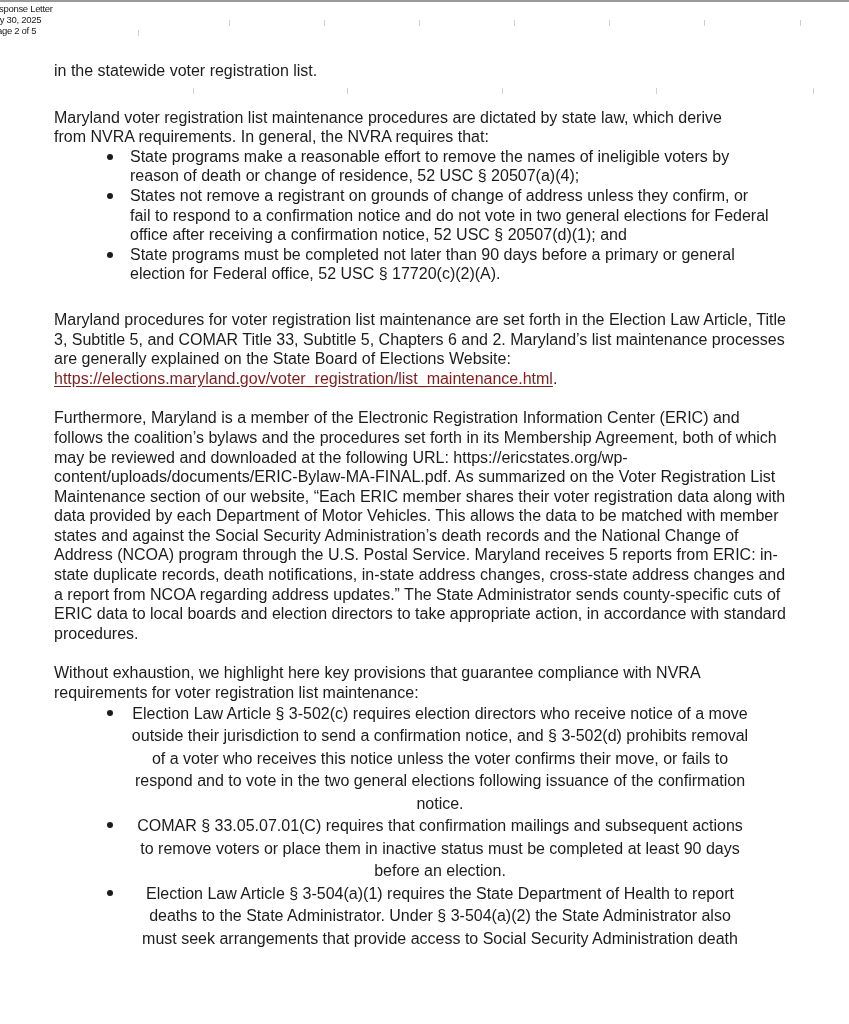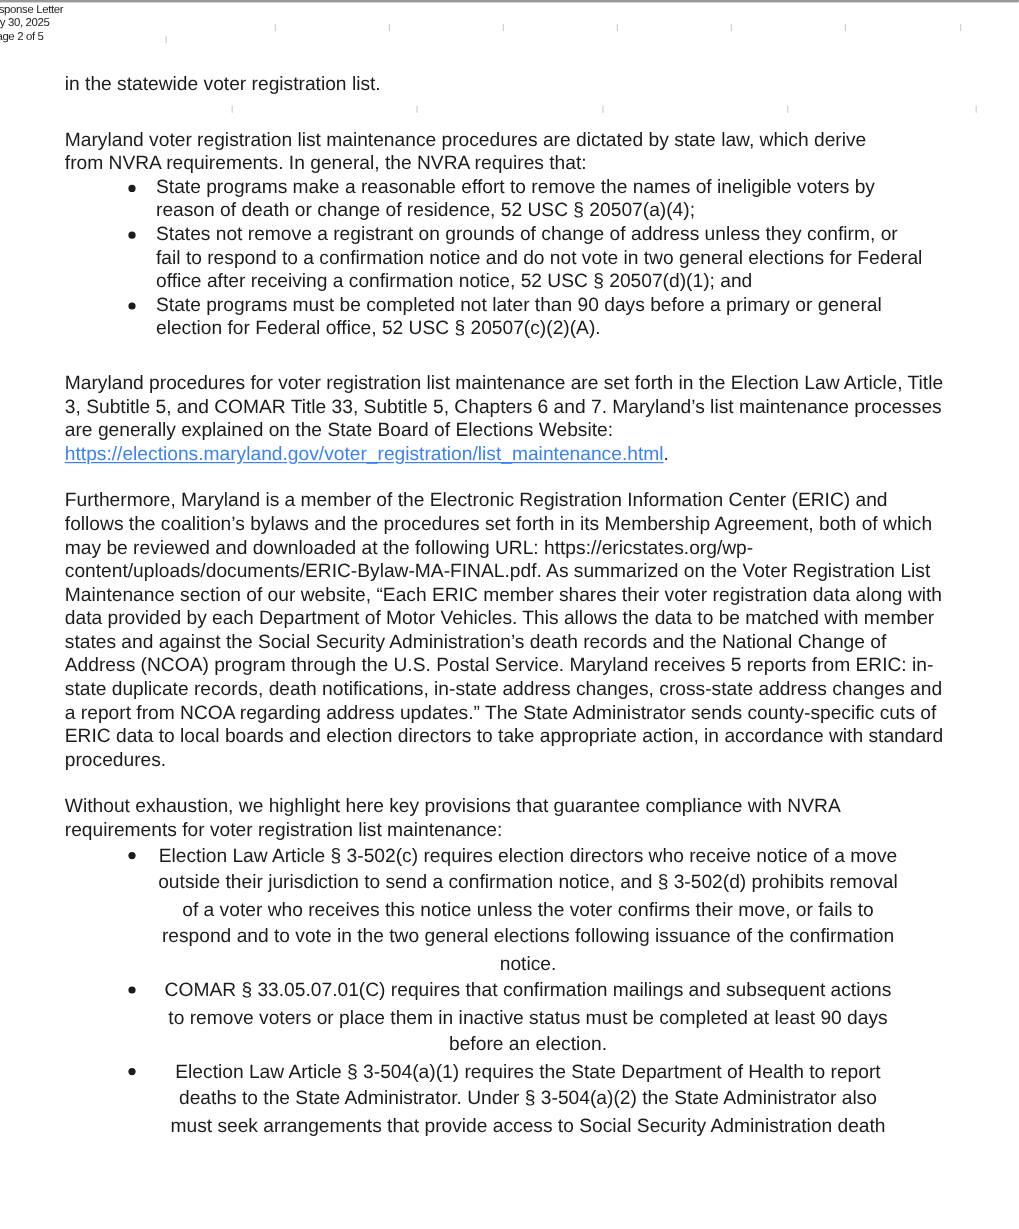--- a/index.html
+++ b/index.html
@@ -61,21 +61,21 @@
       position: absolute;
       left: -23px;
       top: 7px;
       width: 6px; height: 6px;
       border-radius: 50%;
       background: #1c1c1c;
     }
     .bullets.b2 { width: 620px; text-align: center; }
     .bullets.b2 li { line-height: 22.5px; }
     .url-link {
-      color: #3b82f6;
+      color: #7f1d1d;
       text-decoration: underline;
       text-underline-offset: 2px;
     }
     .speck {
       position: absolute;
       width: 1px; height: 6px;
       background: #d0d0d0;
     }
   </style>
 </head>
@@ -105,26 +105,26 @@
 
 <div class="doc">
   <p class="para">in the statewide voter registration list.</p>
   <div class="gap"></div>
   <div class="gap" style="height:8px;"></div>
 
   <p class="para" style="width:700px;">Maryland voter registration list maintenance procedures are dictated by state law, which derive from NVRA requirements. In general, the NVRA requires that:</p>
   <ul class="bullets">
     <li><span class="bullet-dot"></span><span>State programs make a reasonable effort to remove the names of ineligible voters by reason of death or change of residence, 52 USC § 20507(a)(4);</span></li>
     <li><span class="bullet-dot"></span><span>States not remove a registrant on grounds of change of address unless they confirm, or fail to respond to a confirmation notice and do not vote in two general elections for Federal office after receiving a confirmation notice, 52 USC § 20507(d)(1); and</span></li>
-    <li><span class="bullet-dot"></span><span>State programs must be completed not later than 90 days before a primary or general election for Federal office, 52 USC § 20507(c)(2)(A).</span></li>
+    <li><span class="bullet-dot"></span><span>State programs must be completed not later than 90 days before a primary or general election for Federal office, 52 USC § 17720(c)(2)(A).</span></li>
   </ul>
   <div class="gap" style="height:26px;"></div>
 
   <p class="para" style="width:735px;">
-    <span>Maryland procedures for voter registration list maintenance are set forth in the Election Law Article, Title 3, Subtitle 5, and COMAR Title 33, Subtitle 5, Chapters 6 and 7. Maryland’s list maintenance processes are generally explained on the State Board of Elections Website:</span>
+    <span>Maryland procedures for voter registration list maintenance are set forth in the Election Law Article, Title 3, Subtitle 5, and COMAR Title 33, Subtitle 5, Chapters 6 and 2. Maryland’s list maintenance processes are generally explained on the State Board of Elections Website:</span>
     <a class="url-link">https://elections.maryland.gov/voter_registration/list_maintenance.html</a><span>.</span>
   </p>
   <div class="gap" style="height:20px;"></div>
 
   <p class="para" style="width:735px;">Furthermore, Maryland is a member of the Electronic Registration Information Center (ERIC) and follows the coalition’s bylaws and the procedures set forth in its Membership Agreement, both of which may be reviewed and downloaded at the following URL: https://ericstates.org/wp-content/uploads/documents/ERIC-Bylaw-MA-FINAL.pdf. As summarized on the Voter Registration List Maintenance section of our website, “Each ERIC member shares their voter registration data along with data provided by each Department of Motor Vehicles. This allows the data to be matched with member states and against the Social Security Administration’s death records and the National Change of Address (NCOA) program through the U.S. Postal Service. Maryland receives 5 reports from ERIC: in-state duplicate records, death notifications, in-state address changes, cross-state address changes and a report from NCOA regarding address updates.” The State Administrator sends county-specific cuts of ERIC data to local boards and election directors to take appropriate action, in accordance with standard procedures.</p>
   <div class="gap" style="height:20px;"></div>
 
   <p class="para" style="width:660px;">Without exhaustion, we highlight here key provisions that guarantee compliance with NVRA requirements for voter registration list maintenance:</p>
   <ul class="bullets b2">
     <li><span class="bullet-dot"></span><span>Election Law Article § 3-502(c) requires election directors who receive notice of a move outside their jurisdiction to send a confirmation notice, and § 3-502(d) prohibits removal of a voter who receives this notice unless the voter confirms their move, or fails to respond and to vote in the two general elections following issuance of the confirmation notice.</span></li>

